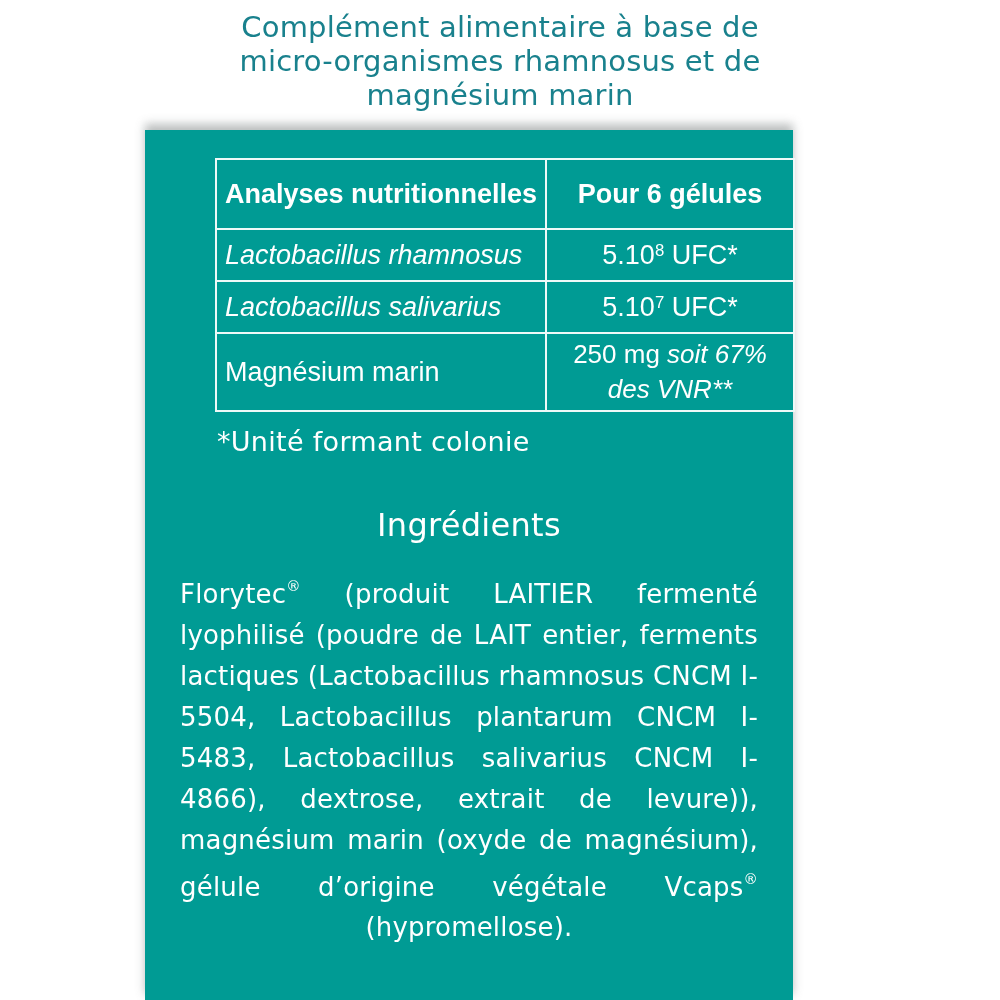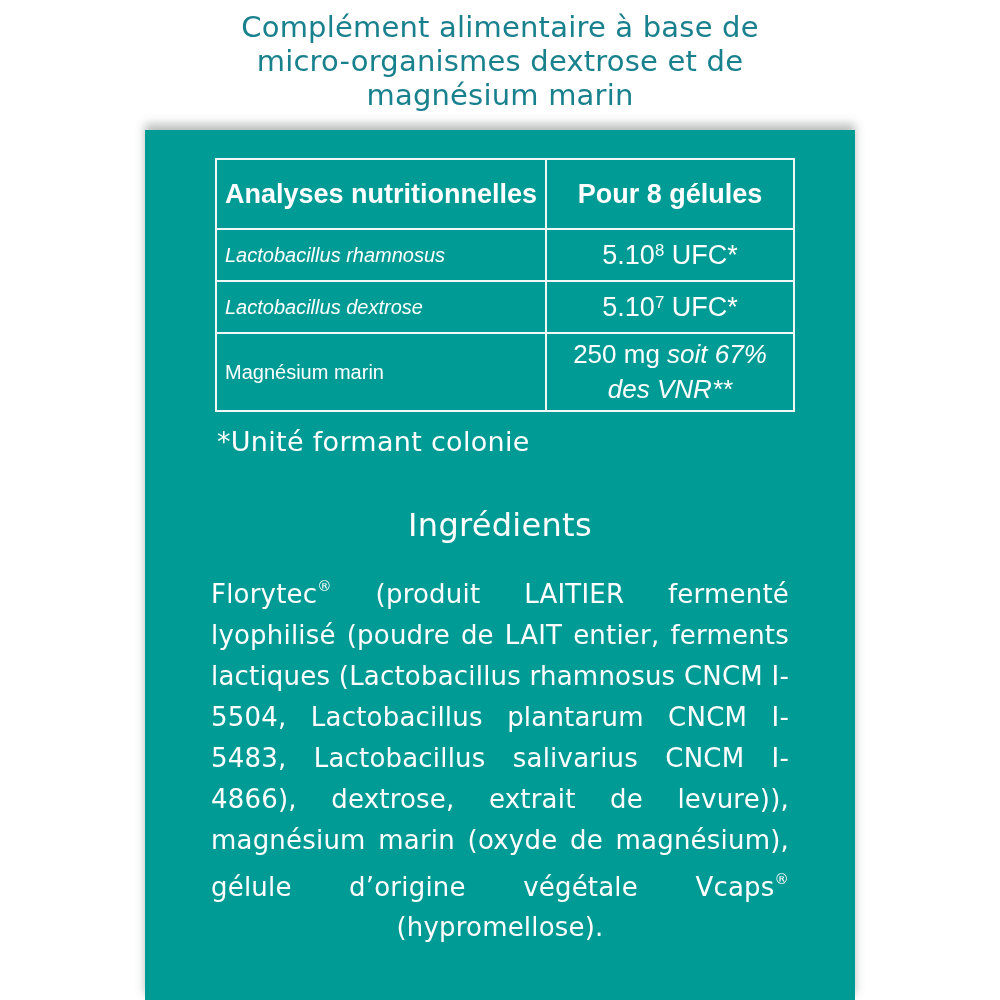--- a/index.html
+++ b/index.html
@@ -26,21 +26,21 @@
     color: #19818d;
     font-size: 29px;
     line-height: 34px;
     letter-spacing: 0.2px;
   }
   
   .panel {
     position: absolute;
     left: 145px;
     top: 130px;
-    width: 710px;
+    width: 648px;
     height: 870px;
     background: #009b94;
     color: #ffffff;
     box-shadow: 0 -6px 9px rgba(105, 110, 110, 0.45);
   }
   
   table.nutri {
     border-collapse: collapse;
     table-layout: fixed;
     margin: 28px 0 0 70px;
@@ -54,21 +54,21 @@
   }
   table.nutri th {
     font-size: 27px;
     line-height: 30px;
     font-weight: bold;
     text-align: center;
     padding: 3px 4px;
     height: 62px;
   }
   td.name-cell {
-    font-size: 20px;
+    font-size: 27px;
     text-align: left;
     padding: 4px 4px 4px 8px;
     height: 42px;
   }
   td.name-italic { font-style: italic; }
   td.val-cell {
     font-size: 27px;
     text-align: center;
     padding: 1px 2px;
   }
@@ -114,42 +114,42 @@
     top: -0.15em;
   }
 </style>
 </head>
 <body>
 
 <div class="page">
 
   <div class="subtitle">
     <div>Complément alimentaire à base de</div>
-    <div>micro-organismes dextrose et de</div>
+    <div>micro-organismes rhamnosus et de</div>
     <div>magnésium marin</div>
   </div>
 
   <div class="panel">
 
     <table class="nutri">
       <colgroup>
         <col style="width:330px">
         <col style="width:248px">
       </colgroup>
       <tbody>
           <tr>
         <th>Analyses nutritionnelles</th>
-        <th>Pour 8 gélules</th>
+        <th>Pour 6 gélules</th>
       </tr>
       <tr>
         <td class="name-cell name-italic">Lactobacillus rhamnosus</td>
         <td class="val-cell"><span>5.10</span><sup class="exp">8</sup><span> UFC*</span></td>
       </tr>
       <tr>
-        <td class="name-cell name-italic">Lactobacillus dextrose</td>
+        <td class="name-cell name-italic">Lactobacillus salivarius</td>
         <td class="val-cell"><span>5.10</span><sup class="exp">7</sup><span> UFC*</span></td>
       </tr>
       <tr>
         <td class="name-cell">Magnésium marin</td>
         <td class="val-cell val-multiline"><span>250 mg </span><span class="val-italic">soit 67% des VNR**</span></td>
       </tr>
     </tbody>
       </table>
 
     <div class="footnotes">

